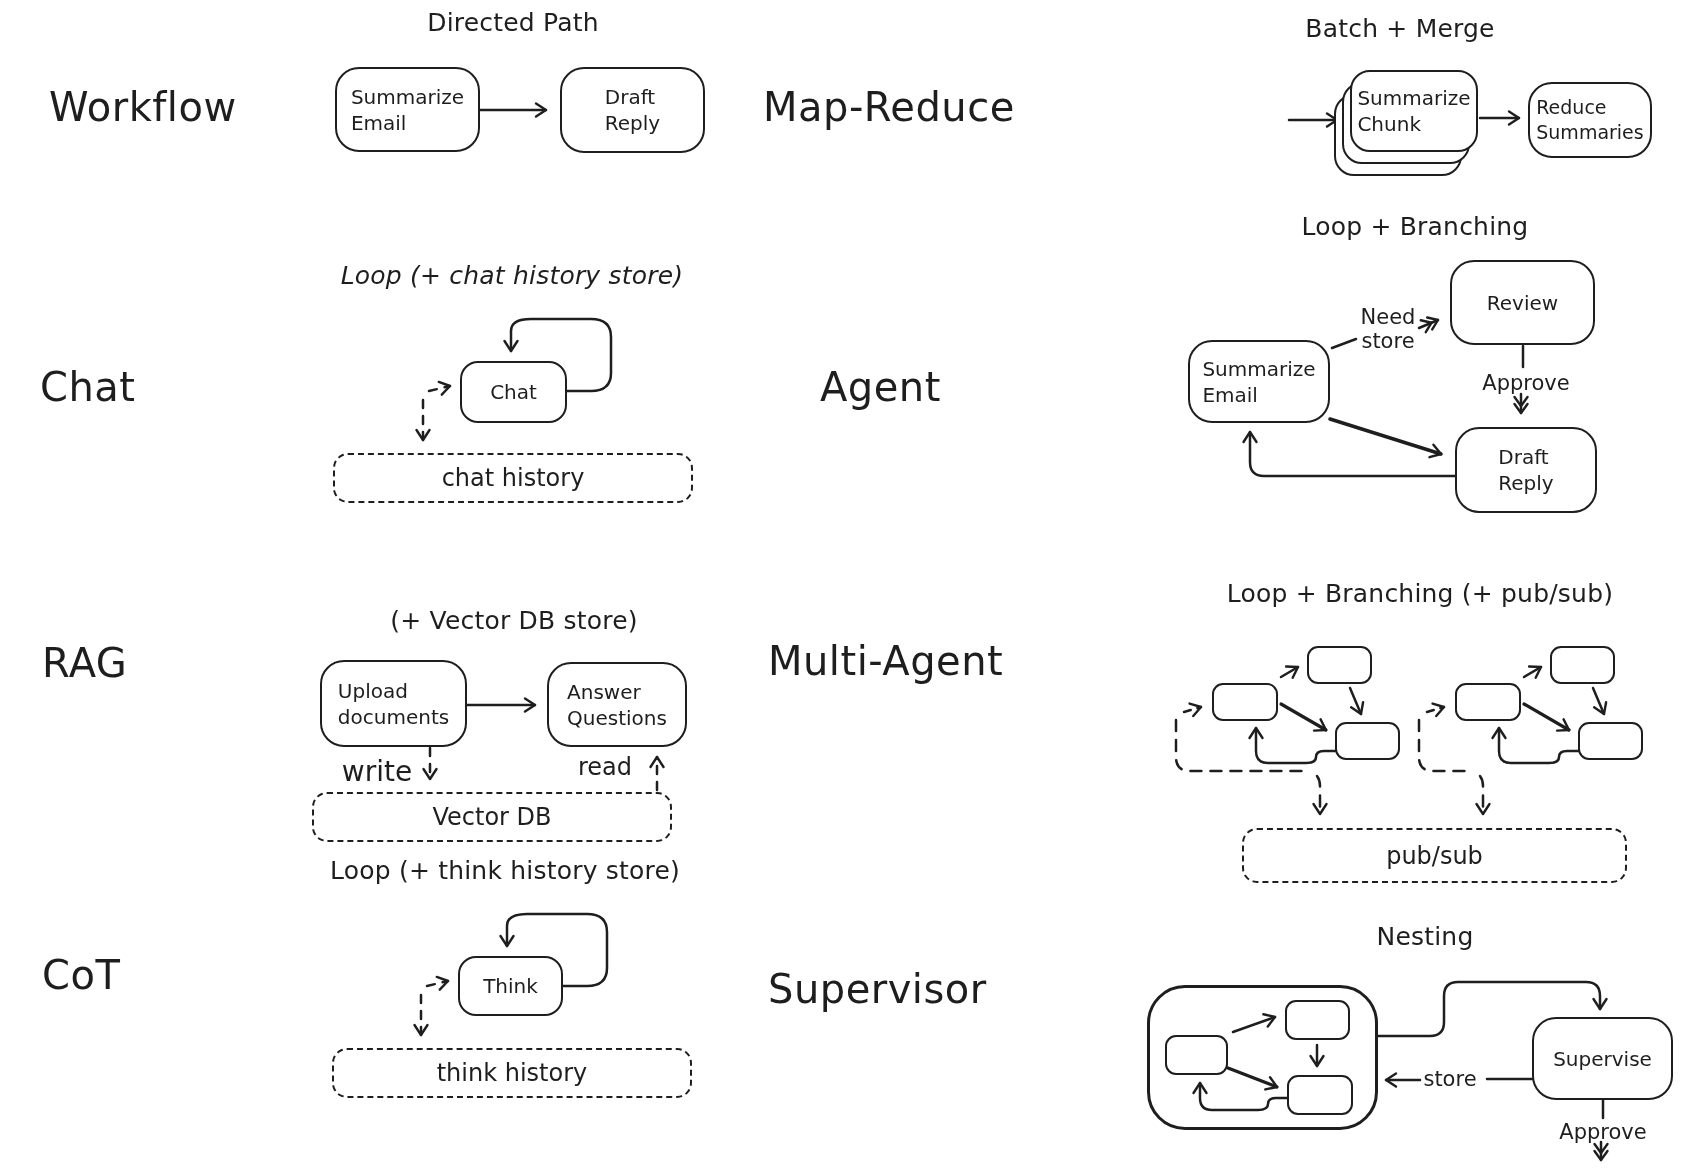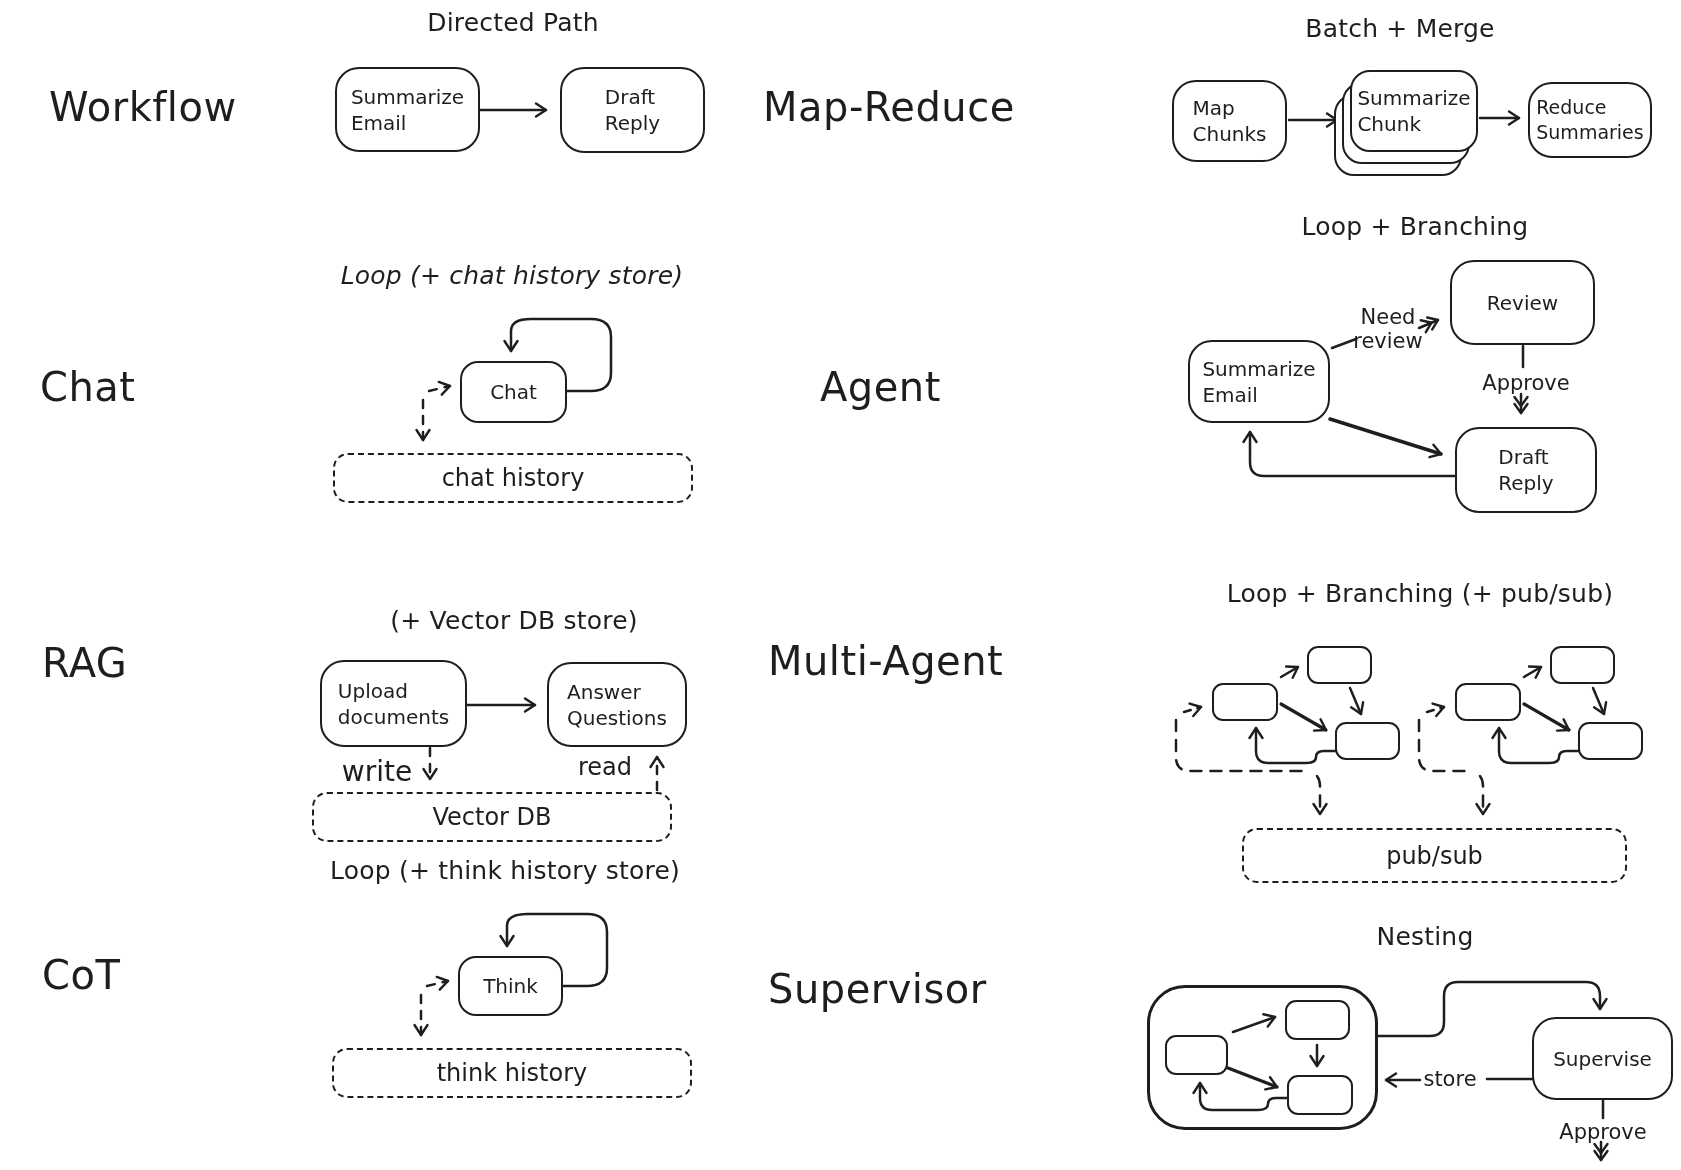--- a/index.html
+++ b/index.html
@@ -148,43 +148,41 @@
 
   <div class="abs sec-label" style="left:18px;top:84px;margin-left:31px;">Workflow</div>
   <div class="abs pat-title" style="left:213px;top:8px;width:600px;">Directed Path</div>
   <div class="node" style="left:335px;top:67px;width:145px;height:85px;">Summarize
 Email</div>
   <div class="node" style="left:560px;top:67px;width:145px;height:86px;">Draft
 Reply</div>
 
   <div class="abs sec-label" style="left:763px;top:84px;">Map-Reduce</div>
   <div class="abs pat-title" style="left:1100px;top:14px;width:600px;">Batch + Merge</div>
-  <div class="node" style="left:1172px;top:80px;width:115px;height:82px;">Map
-Chunks</div>
   <div class="stack-shadow" style="left:1334px;top:94px;width:128px;height:82px;"></div>
   <div class="stack-shadow" style="left:1342px;top:82px;width:128px;height:82px;"></div>
   <div class="node" style="left:1350px;top:70px;width:128px;height:82px;border-radius:20px;">Summarize
 Chunk</div>
   <div class="node" style="left:1528px;top:82px;width:124px;height:76px;font-size:19px;">Reduce
 Summaries</div>
 
   <div class="abs sec-label" style="left:40px;top:364px;">Chat</div>
   <div class="abs pat-title" style="left:212px;top:261px;width:600px;font-style:italic;">Loop (+ chat history store)</div>
   <div class="node" style="left:460px;top:361px;width:107px;height:62px;border-radius:18px;">Chat</div>
   <div class="store" style="left:333px;top:453px;width:360px;height:50px;">chat history</div>
 
   <div class="abs sec-label" style="left:820px;top:364px;">Agent</div>
   <div class="abs pat-title" style="left:1115px;top:212px;width:600px;">Loop + Branching</div>
   <div class="node" style="left:1450px;top:260px;width:145px;height:85px;">Review</div>
   <div class="node" style="left:1188px;top:340px;width:142px;height:83px;">Summarize
 Email</div>
   <div class="node" style="left:1455px;top:427px;width:142px;height:86px;">Draft
 Reply</div>
   <div class="edge-label" style="left:1328px;top:305px;width:120px;">Need
-review</div>
+store</div>
   <div class="edge-label" style="left:1466px;top:371px;width:120px;">Approve</div>
 
   <div class="abs sec-label" style="left:42px;top:640px;">RAG</div>
   <div class="abs pat-title" style="left:214px;top:606px;width:600px;">(+ Vector DB store)</div>
   <div class="node" style="left:320px;top:660px;width:147px;height:87px;">Upload
 documents</div>
   <div class="node" style="left:547px;top:662px;width:140px;height:85px;">Answer
 Questions</div>
   <div class="edge-label" style="left:317px;top:756px;width:120px;font-size:28px;">write</div>
   <div class="edge-label" style="left:545px;top:754px;width:120px;font-size:24px;">read</div>

